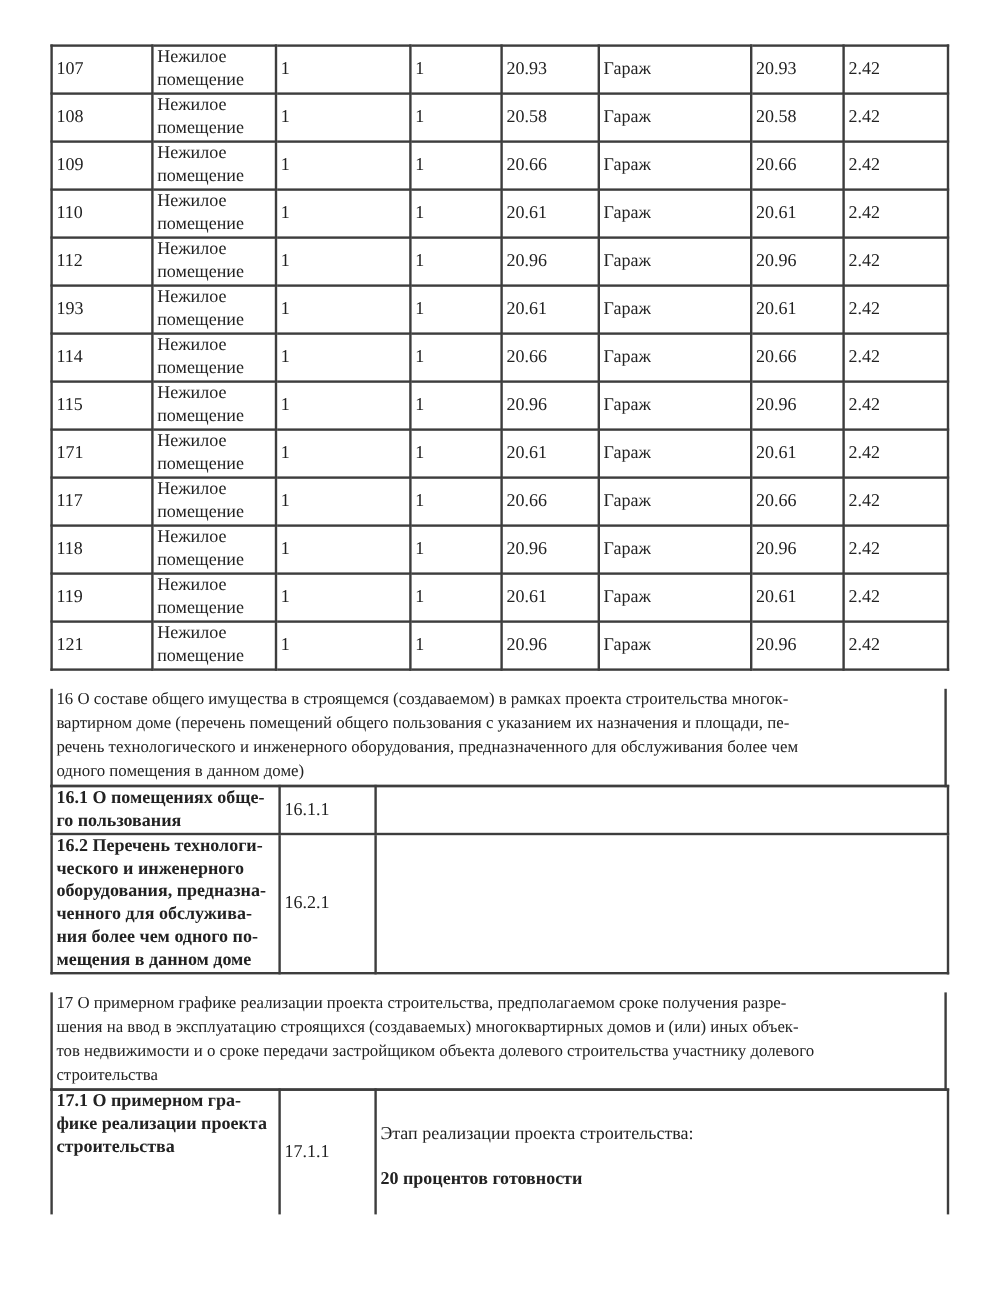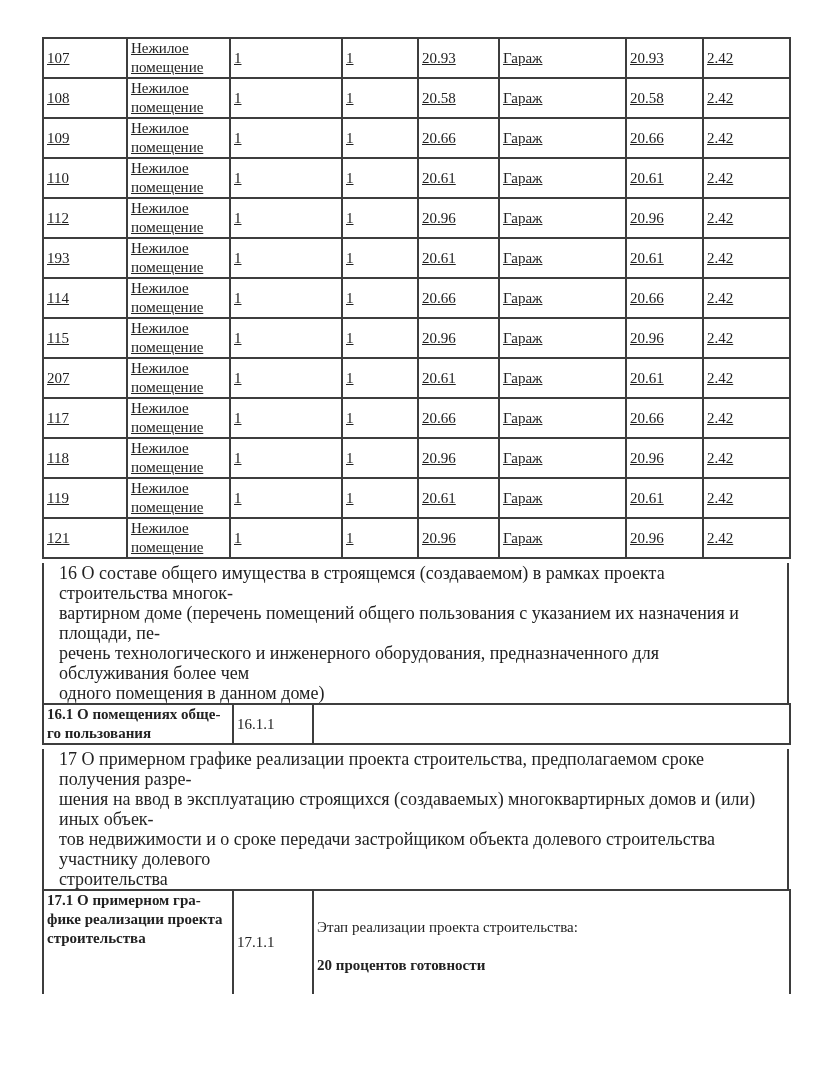--- a/index.html
+++ b/index.html
@@ -17,30 +17,30 @@
     border:2px solid #3d3d3d;
     font-size:15px;line-height:19px;
     padding:0 3px;
     vertical-align:middle;
     overflow:hidden;
     white-space:pre-line;
   }
   .units tr{height:40px;}
   .sec{
     border:2px solid #3d3d3d;border-top:none;
-    font-size:18px;line-height:20px;
-    padding:0 15px;
+    font-size:14px;line-height:20px;
+    padding:0 3px;
     white-space:pre-line;
-    margin-top:4px;
+    margin-top:15px;
   }
   .sub{margin-top:-2px;}
   .sub td.label{vertical-align:top;font-weight:bold;}
   .sub td.code{vertical-align:middle;}
   .sub td.value{vertical-align:top;padding-top:8px;}
-  table.units{margin-top:0;text-decoration:underline;}
+  table.units{margin-top:0;}
   .sub.last td{border-bottom:none;}
   .r161{height:40px;}
   .bold{font-weight:bold;}
 </style>
 </head>
 <body>
 
 <div class="doc">
 
   <table class="units">
@@ -146,21 +146,21 @@
 помещение</td>
       <td>1</td>
       <td>1</td>
       <td>20.96</td>
       <td>Гараж</td>
       <td>20.96</td>
       <td>2.42</td>
     </tr>
 
     <tr>
-      <td>207</td>
+      <td>171</td>
       <td>Нежилое
 помещение</td>
       <td>1</td>
       <td>1</td>
       <td>20.61</td>
       <td>Гараж</td>
       <td>20.61</td>
       <td>2.42</td>
     </tr>
 
@@ -225,20 +225,30 @@
     <colgroup>
       <col style="width:190px">
         <col style="width:80px">
         <col style="width:477px">
     </colgroup>
     <tbody>
       <tr class="r161">
         <td class="label">16.1 О помещениях обще-
 го пользования</td>
         <td class="code">16.1.1</td>
+        <td class="value"></td>
+      </tr>
+      <tr>
+        <td class="label">16.2 Перечень технологи-
+ческого и инженерного
+оборудования, предназна-
+ченного для обслужива-
+ния более чем одного по-
+мещения в данном доме</td>
+        <td class="code">16.2.1</td>
         <td class="value"></td>
       </tr>
     </tbody>
   </table>
 
   <div class="sec">17 О примерном графике реализации проекта строительства, предполагаемом сроке получения разре-
 шения на ввод в эксплуатацию строящихся (создаваемых) многоквартирных домов и (или) иных объек-
 тов недвижимости и о сроке передачи застройщиком объекта долевого строительства участнику долевого
 строительства</div>
 

